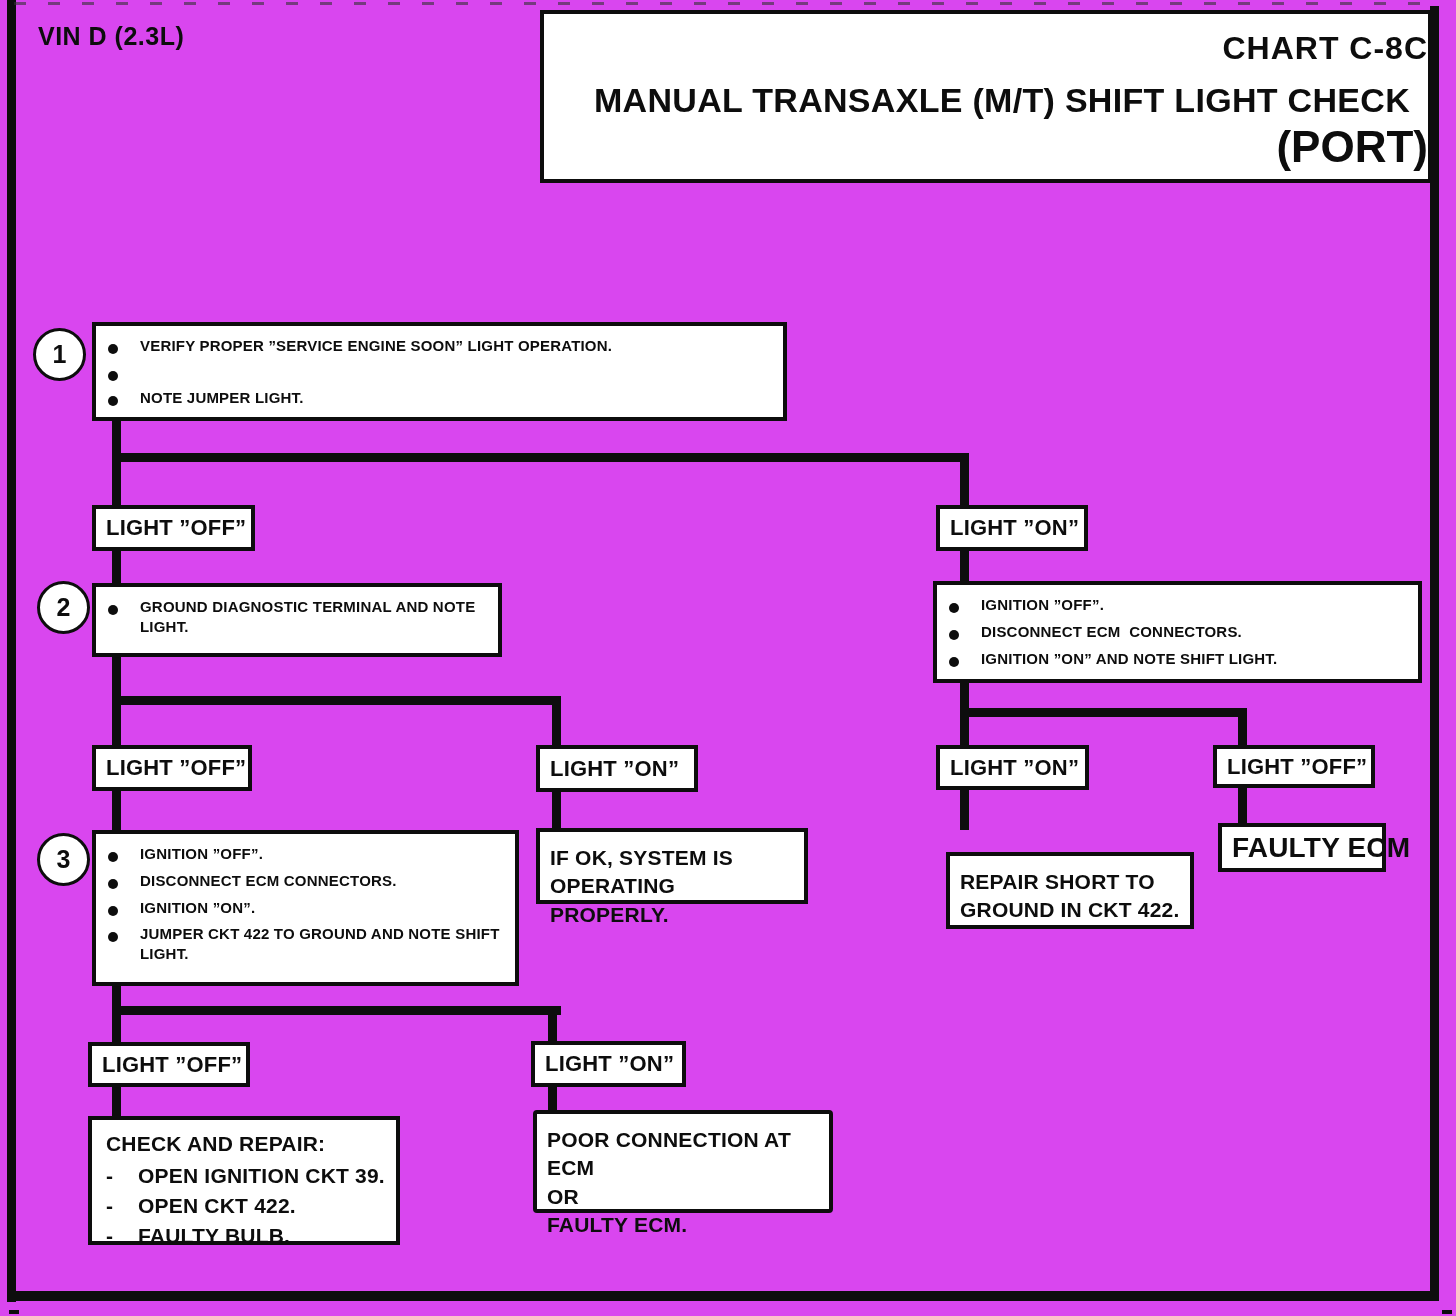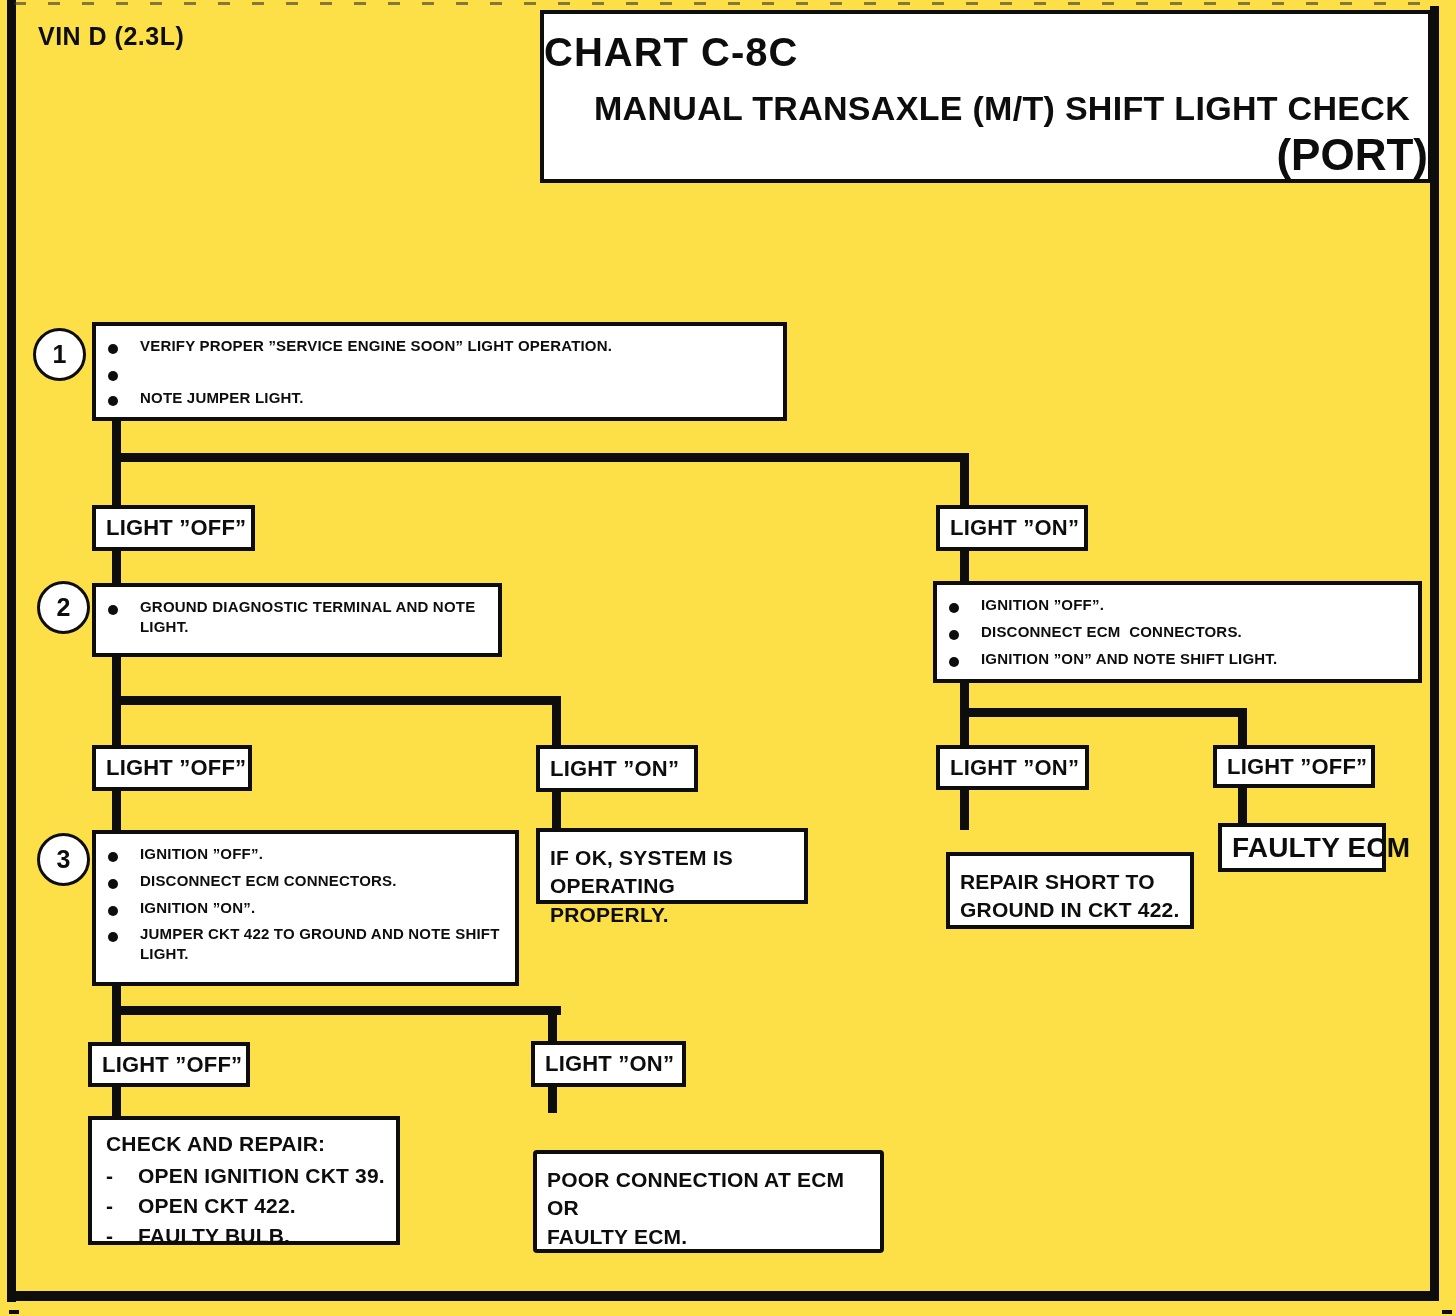--- a/index.html
+++ b/index.html
@@ -1,18 +1,18 @@
 <!DOCTYPE html>
 <html><head>
 <meta charset="utf-8">
 <style>
   html,body { margin:0; padding:0; background:#e8e8e8; }
   #page {
     position:relative; width:1456px; height:1316px;
-    background:#fde047; overflow:hidden;
+    background:#d946ef; overflow:hidden;
     font-family:"Liberation Sans", sans-serif;
     color:#0d0d0d; font-weight:bold;
   }
   .box {
     position:absolute; background:#ffffff; border:4px solid #0d0d0d;
     box-sizing:border-box; z-index:2;
   }
   .label-box {
     display:flex; align-items:center; padding:0 10px;
     font-size:22px; letter-spacing:0.2px; white-space:nowrap;
@@ -31,21 +31,21 @@
     background:#0d0d0d; margin-top:8px;
   }
   .bullet-text {
     margin-left:22px; font-size:15px; line-height:1.32;
     white-space:pre-wrap; letter-spacing:0.2px;
   }
   .node-text { font-size:21px; line-height:1.35; letter-spacing:0.2px; }
   .dash-row { display:flex; align-items:flex-start; }
   .dash-marker { flex:none; width:14px; font-size:21px; }
   .dash-text { margin-left:18px; font-size:21px; letter-spacing:0.2px; }
-  .title-line1 { font-size:40px; text-align:left; margin-top:16px; letter-spacing:1px; }
+  .title-line1 { font-size:32px; text-align:right; margin-top:16px; letter-spacing:1px; }
   .title-line2 { font-size:34px; text-align:center; margin-top:14px; letter-spacing:0.3px;margin-left:32px; }
   .title-line3 { font-size:44px; text-align:right; margin-top:2px; }
   .vin { position:absolute; left:38px; top:22px; font-size:25px; letter-spacing:0.5px; z-index:2; }
   .artifact { position:absolute; background:#0d0d0d; z-index:0; }
 </style>
 </head>
 <body>
 
 <div id="page">
 
@@ -198,19 +198,19 @@
     <div class="dash-row" style="margin-top:6px;">
       <span class="dash-marker">-</span>
       <span class="dash-text">OPEN CKT 422.</span>
     </div>
     <div class="dash-row" style="margin-top:6px;">
       <span class="dash-marker">-</span>
       <span class="dash-text">FAULTY BULB.</span>
     </div>
   </div>
 
-  <div class="box" style="left:533px; top:1110px; width:351px; height:103px; padding:12px 10px; border-radius:4px;margin-top:40px;">
+  <div class="box" style="left:533px; top:1110px; width:300px; height:103px; padding:12px 10px; border-radius:4px;">
     <div class="node-text">POOR CONNECTION AT ECM</div>
     <div class="node-text">OR</div>
     <div class="node-text">FAULTY ECM.</div>
   </div>
 
 </div>
 
 </body></html>

